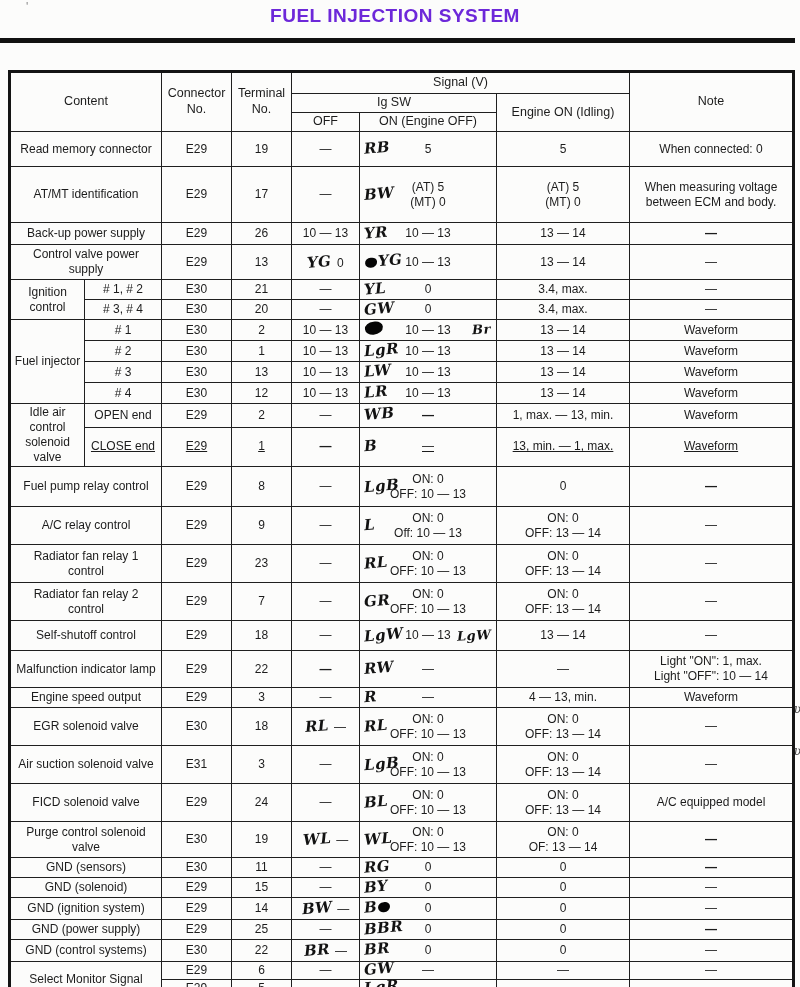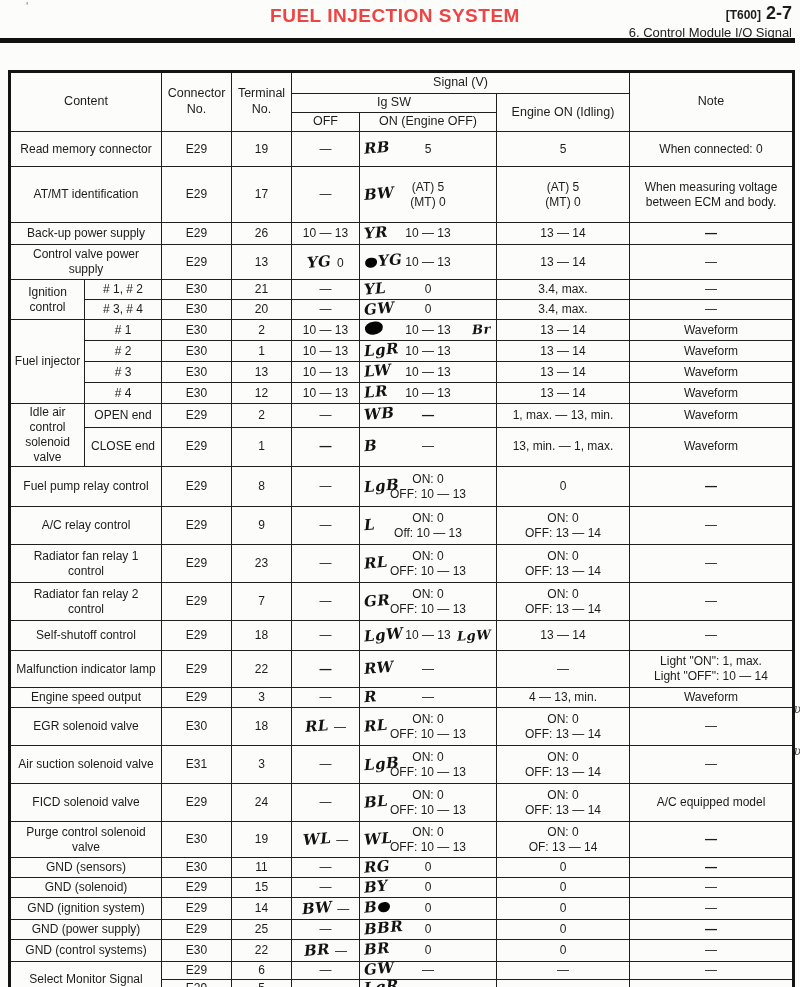--- a/index.html
+++ b/index.html
@@ -4,21 +4,21 @@
 <style>
   html,body{margin:0;padding:0;background:#ffffff;}
   .page{
     position:relative; width:800px; height:987px; overflow:hidden;
     background:#fcfcfb; color:#1c1c1c;
     font-family:"Liberation Sans", sans-serif;
   }
   
   .doc-title{
     position:absolute; top:5px; left:0; width:790px; text-align:center;
-    font-size:19px; font-weight:bold; letter-spacing:.5px; color:#ef4444;
+    font-size:19px; font-weight:bold; letter-spacing:.5px; color:#6d28d9;
   }
   .page-ref{position:absolute; top:3px; right:8px; text-align:right; white-space:nowrap;}
   .ref-code{font-size:12px; font-weight:bold;}
   .ref-num{font-size:18px; font-weight:bold; margin-left:5px;}
   .section{font-size:13px; margin-top:1px; color:#222;}
   .rule{position:absolute; top:38px; left:0; width:795px; height:5px; background:#111;}
   .corner-mark{position:absolute; left:26px; top:0; font-size:12px; color:#8a8a8a;}
   .margin-mark{
     position:absolute; right:-1px; font-family:"DejaVu Serif", serif;
     font-style:italic; color:#444; font-size:12px;
@@ -57,24 +57,20 @@
 </style>
 </head>
 <body>
 
 <div class="page">
 
   <span class="corner-mark">'</span>
 
   <div class="doc-title">FUEL INJECTION SYSTEM</div>
 
-  <div class="page-ref">
-    <span class="ref-code">[T600]</span><span class="ref-num">2-7</span>
-    <div class="section">6. Control Module I/O Signal</div>
-  </div>
 
   <div class="rule"></div>
 
   <table class="io">
     <colgroup>
       <col style="width:75px">
         <col style="width:77px">
         <col style="width:70px">
         <col style="width:60px">
       <col style="width:68px">
@@ -347,21 +343,21 @@
             <span class="hw">WB</span>
             <div class="pt">—</div>
           </td>
           <td class="c-eng">
             <div class="pt">1, max. — 13, min.</div>
           </td>
           <td class="c-note">
             <div class="pt">Waveform</div>
           </td>
         </tr>
-        <tr style="height: 38px;">
+        <tr style="height: 38px; text-decoration: underline;">
           <td class="c-sub">
             <div class="pt">CLOSE end</div>
           </td>
           <td class="c-conn">
             <div class="pt">E29</div>
           </td>
           <td class="c-term">
             <div class="pt">1</div>
           </td>
           <td class="c-off b"><div class="pt">—</div></td>

